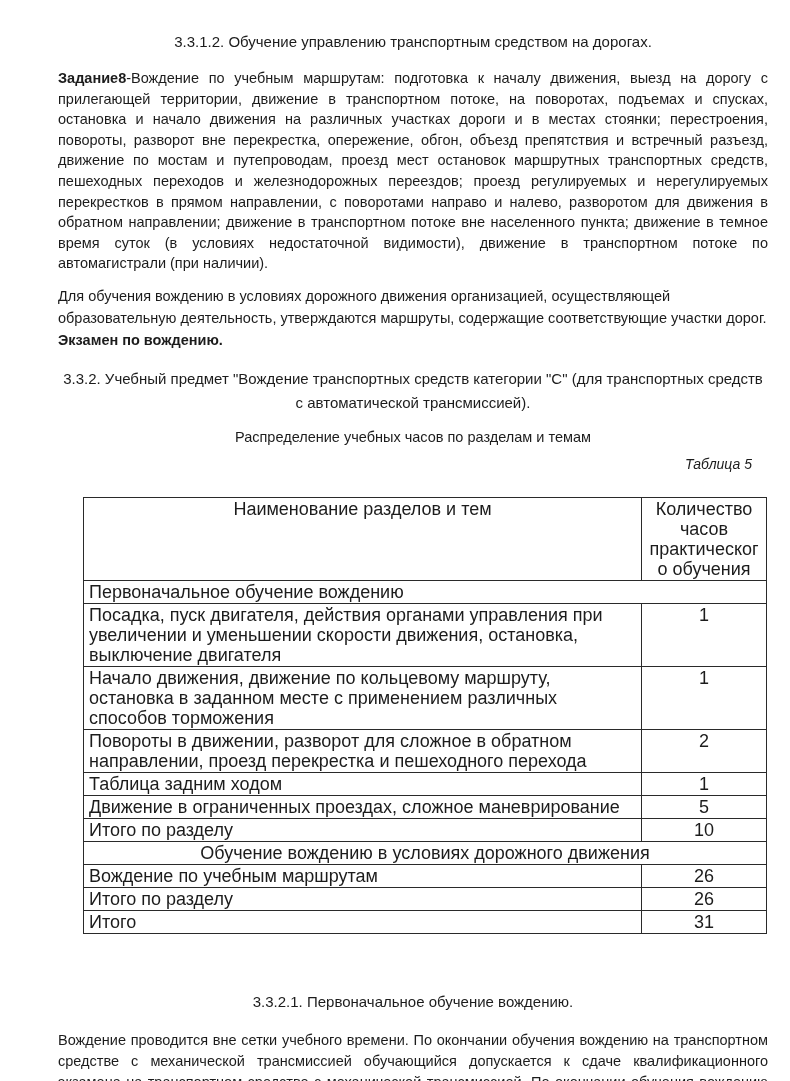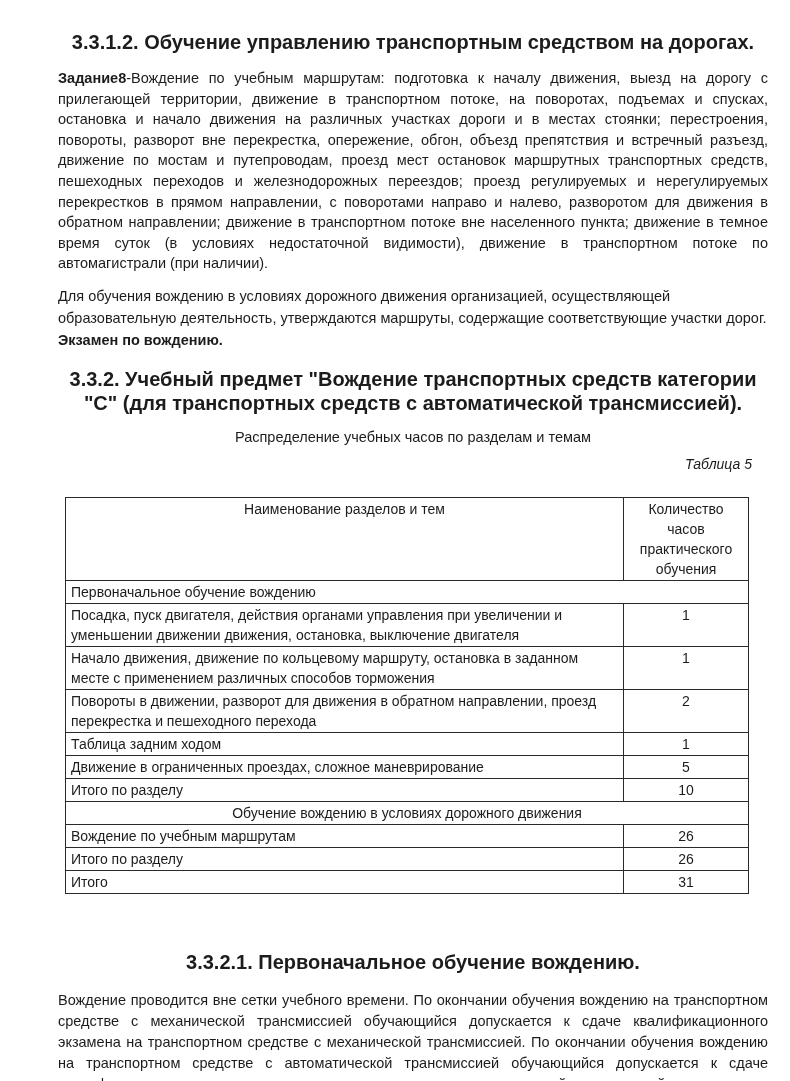--- a/index.html
+++ b/index.html
@@ -3,37 +3,37 @@
 <meta charset="utf-8">
 <style>
   html,body{margin:0;padding:0;background:#ffffff;}
   .page{
     width:790px;height:1081px;box-sizing:border-box;
     padding:24px 22px 0 58px;background:#ffffff;overflow:hidden;
     font-family:"Liberation Sans",sans-serif;color:#1c1c1c;
     font-size:14.5px;
   }
   .h-center{
-    text-align:center;font-weight:bold;font-size:20px;line-height:24px;
+    text-align:center;font-weight:normal;font-size:15px;line-height:24px;
     margin:6px 0 14px;
   }
   .h2{margin:0 0 12px;}
   .h3{margin:56px 0 16px;}
   p{margin:0;}
   .p-justified{text-align:justify;line-height:20.6px;margin-bottom:11px;}
   .p-plain{line-height:22px;}
   .p-exam{font-weight:bold;line-height:22px;margin-bottom:16px;}
   .table-caption{text-align:center;line-height:21px;margin:0 0 6px;}
   .table-label{
     text-align:right;font-style:italic;font-size:14px;line-height:21px;
     margin:0 16px 22px 0;
   }
   table.hours-table{
-    border-collapse:collapse;width:683px;margin-left:7px;
-    font-size:14px;table-layout:fixed;
+    border-collapse:collapse;width:683px;margin-left:25px;
+    font-size:18px;table-layout:fixed;
   }
   .hours-table th,.hours-table td{
     border:1px solid #2a2a2a;padding:1px 5px;vertical-align:top;
     line-height:20px;font-weight:normal;word-wrap:break-word;
   }
   .hours-table th{text-align:center;}
   col.c-name{width:558px;}
   col.c-hours{width:125px;}
   td.cell-name{text-align:left;}
   td.cell-hours{text-align:center;}
@@ -68,29 +68,29 @@
       </colgroup>
     <tbody>
         <tr>
       <th>Наименование разделов и тем</th>
       <th>Количество часов практического обучения</th>
     </tr>
     <tr>
       <td class="cell-span-left" colspan="2">Первоначальное обучение вождению</td>
     </tr>
     <tr>
-      <td class="cell-name">Посадка, пуск двигателя, действия органами управления при увеличении и уменьшении движении движения, остановка, выключение двигателя</td>
+      <td class="cell-name">Посадка, пуск двигателя, действия органами управления при увеличении и уменьшении скорости движения, остановка, выключение двигателя</td>
       <td class="cell-hours">1</td>
     </tr>
     <tr>
       <td class="cell-name">Начало движения, движение по кольцевому маршруту, остановка в заданном месте с применением различных способов торможения</td>
       <td class="cell-hours">1</td>
     </tr>
     <tr>
-      <td class="cell-name">Повороты в движении, разворот для движения в обратном направлении, проезд перекрестка и пешеходного перехода</td>
+      <td class="cell-name">Повороты в движении, разворот для сложное в обратном направлении, проезд перекрестка и пешеходного перехода</td>
       <td class="cell-hours">2</td>
     </tr>
     <tr>
       <td class="cell-name">Таблица задним ходом</td>
       <td class="cell-hours">1</td>
     </tr>
     <tr>
       <td class="cell-name">Движение в ограниченных проездах, сложное маневрирование</td>
       <td class="cell-hours">5</td>
     </tr>

